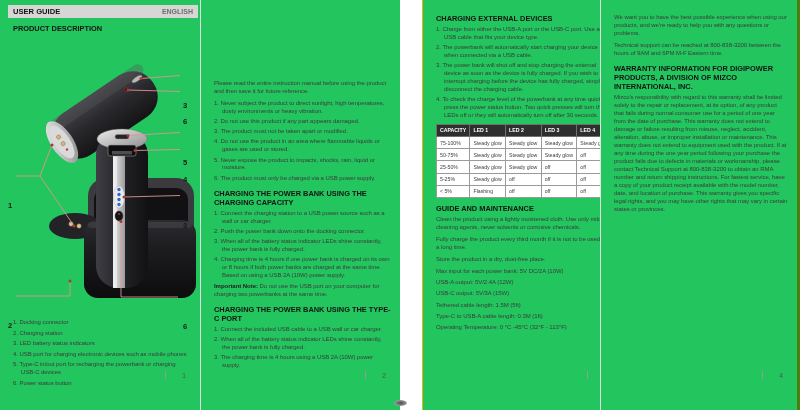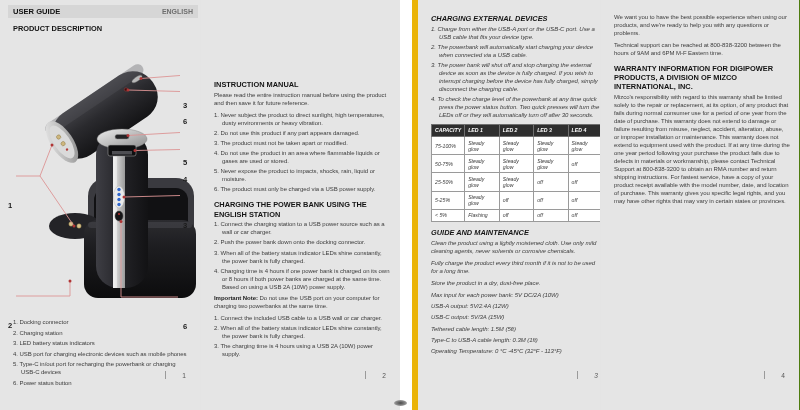--- a/index.html
+++ b/index.html
@@ -1,25 +1,25 @@
 <!DOCTYPE html>
 <html><head>
 <meta charset="utf-8">
 <style>
   html,body{margin:0;padding:0;}
   body{
     width:800px;height:410px;position:relative;background:#ffffff;
     font-family:"Liberation Sans", sans-serif;color:#3c3c3c;overflow:hidden;
     -webkit-font-smoothing:antialiased;
   }
-  .page{position:absolute;top:0;width:200px;height:410px;box-sizing:border-box;background:#e5e5e5;}
+  .page{position:absolute;top:0;width:200px;height:410px;box-sizing:border-box;background:#22c55e;}
   #page-1{left:0;}
   #page-2{left:200px;border-left:1px solid #e4e4e4;}
-  #page-3{left:412px;border-left:6px solid #eab308;font-style:italic;}
-  #page-4{left:600px;border-left:1px solid #e4e4e4;border-right:1px solid #4d7c0f;}
+  #page-3{left:422px;border-left:1px solid #eab308;}
+  #page-4{left:600px;border-left:1px solid #e4e4e4;border-right:3px solid #4d7c0f;}
   .inner{position:absolute;left:13px;right:9px;top:14px;}
 
   
   .h1{font-size:7.4px;font-weight:bold;color:#141414;letter-spacing:0;margin:0 0 2.5px 0;line-height:1.25;}
   .body-text{font-size:6px;line-height:1.33;color:#3d3d3d;letter-spacing:-0.05px;margin:0 0 4px 0;}
   .li{font-size:6px;line-height:1.33;color:#3d3d3d;letter-spacing:-0.05px;padding-left:8px;text-indent:-8px;margin:0 0 2.2px 0;}
   .sec{margin-top:6px;}
 
   
   .header-bar{
@@ -191,38 +191,38 @@
 
   <div class="page-footer">
     <span class="footer-divider"></span>
     <span class="footer-num">1</span>
   </div>
 </div>
 
 <div class="page" id="page-2">
   <div class="inner">
     <div class="page2-offset">
-      <div class="h1">INSTRUCTION MANUAL</div>
       <p class="body-text">Please read the entire instruction manual before using the product and then save it for future reference.</p>
 
       <div class="li">1. Never subject the product to direct sunlight, high temperatures, dusty environments or heavy vibration.</div>
       <div class="li">2. Do not use this product if any part appears damaged.</div>
       <div class="li">3. The product must not be taken apart or modified.</div>
       <div class="li">4. Do not use the product in an area where flammable liquids or gases are used or stored.</div>
       <div class="li">5. Never expose the product to impacts, shocks, rain, liquid or moisture.</div>
       <div class="li">6. The product must only be charged via a USB power supply.</div>
 
-      <div class="h1 sec">CHARGING THE POWER BANK USING THE ENGLISH STATION</div>
+      <div class="h1 sec">CHARGING THE POWER BANK USING THE CHARGING CAPACITY</div>
       <div class="li">1. Connect the charging station to a USB power source such as a wall or car charger.</div>
       <div class="li">2. Push the power bank down onto the docking connector.</div>
       <div class="li">3. When all of the battery status indicator LEDs shine constantly, the power bank is fully charged.</div>
       <div class="li">4. Charging time is 4 hours if one power bank is charged on its own or 8 hours if both power banks are charged at the same time. Based on using a USB 2A (10W) power supply.</div>
 
       <p class="body-text" style="margin-top:3px;"><span class="note-label">Important Note:</span><span> Do not use the USB port on your computer for charging two powerbanks at the same time.</span></p>
 
+      <div class="h1 sec">CHARGING THE POWER BANK USING THE TYPE-C PORT</div>
       <div class="li">1. Connect the included USB cable to a USB wall or car charger.</div>
       <div class="li">2. When all of the battery status indicator LEDs shine constantly, the power bank is fully charged.</div>
       <div class="li">3. The charging time is 4 hours using a USB 2A (10W) power supply.</div>
     </div>
   </div>
   <div class="page-footer">
     <span class="footer-divider"></span>
     <span class="footer-num">2</span>
   </div>
 </div>

